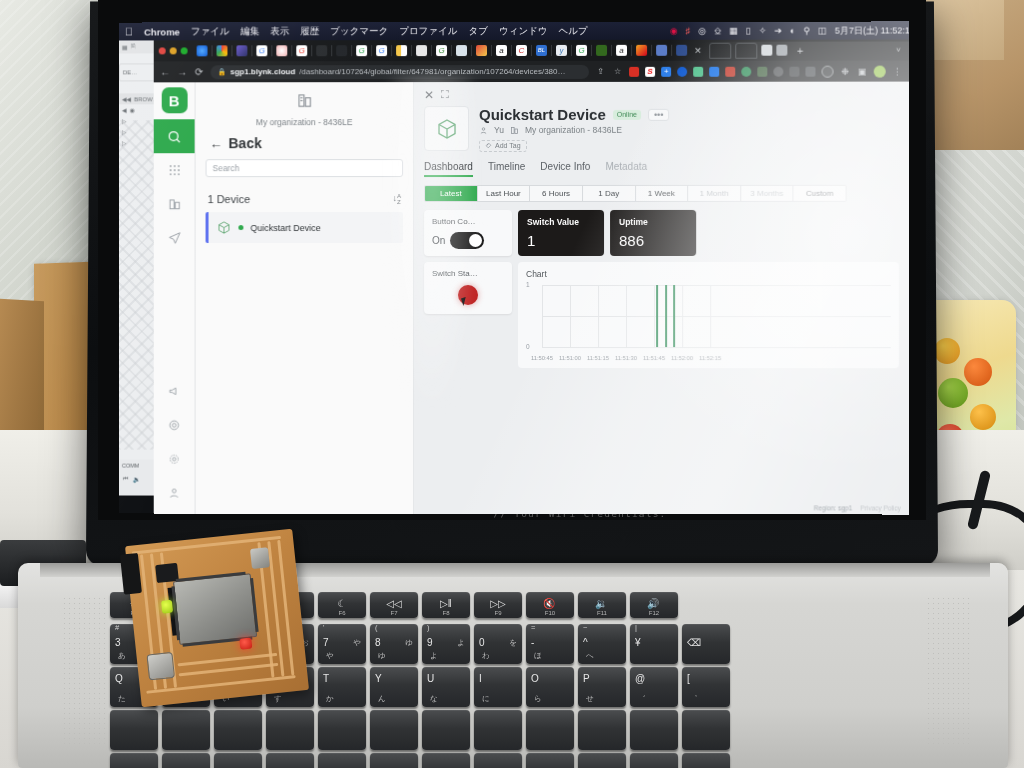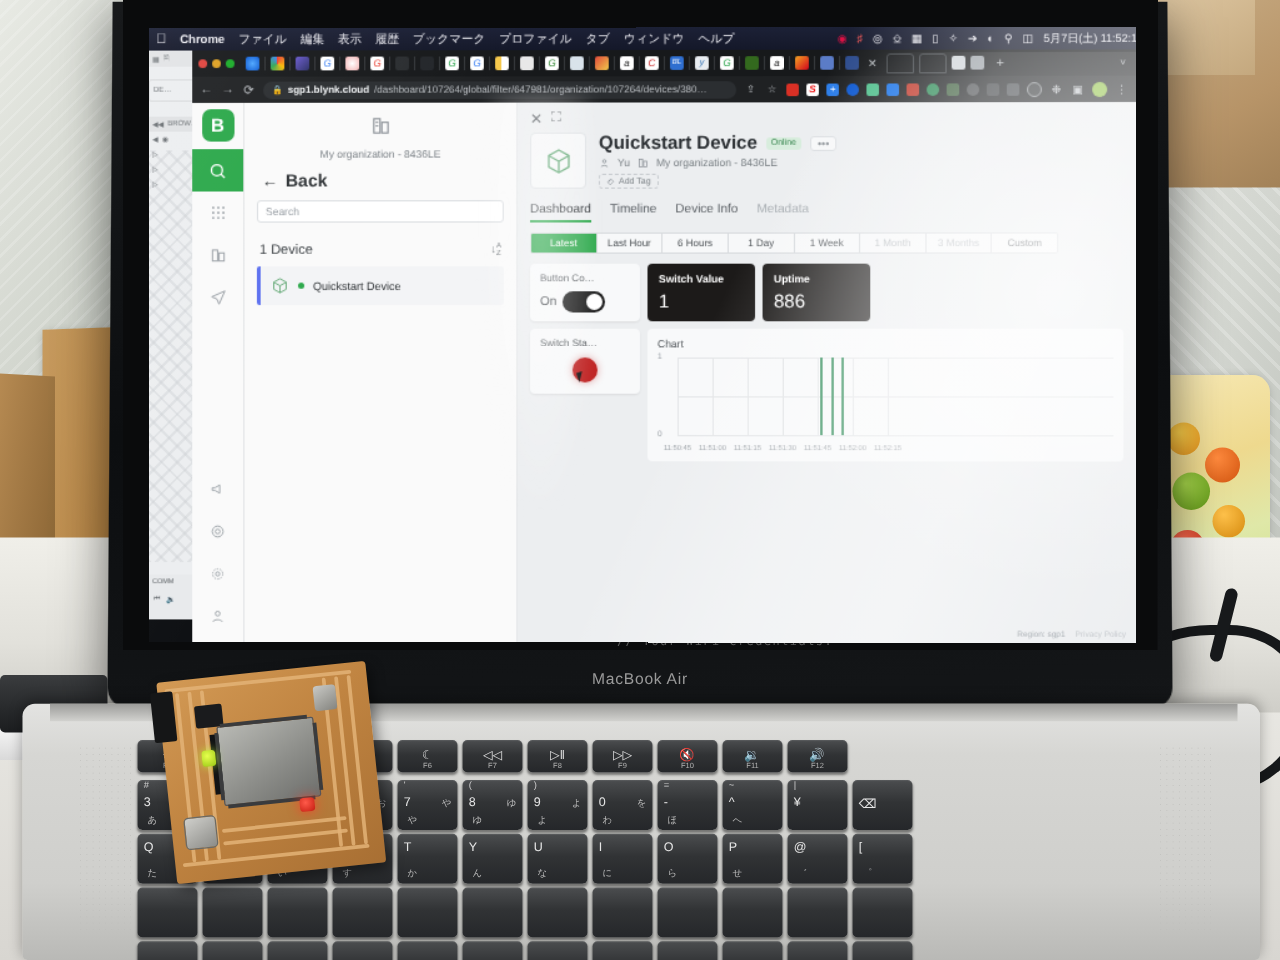--- a/index.html
+++ b/index.html
@@ -228,21 +228,20 @@
   <div class="desk"></div>
 
   <div class="cable" style="right:-20px;top:500px;width:150px;height:120px;border-color:#16181a;border-width:8px;border-radius:60% 40% 50% 50%;"></div>
   <div class="cable2" style="right:40px;top:470px;width:10px;height:60px;transform:rotate(14deg);"></div>
   <div class="cable2" style="right:110px;top:620px;width:120px;height:9px;transform:rotate(-8deg);"></div>
   <div class="hdmi-cable"></div>
   <div class="hdmi-plug"></div>
 
   <div class="laptop-lid"></div>
   <div class="lid-inner"></div>
-  <div class="bezel-text">MacBook Air</div>
   <div class="reflect-code">// Your WiFi credentials.</div>
 
   <div class="screen">
 
     <div class="menubar">
       <span style="font-size:11px;"></span>
       <span style="font-weight:bold">Chrome</span>
       <span>ファイル</span>
       <span>編集</span>
       <span>表示</span>

